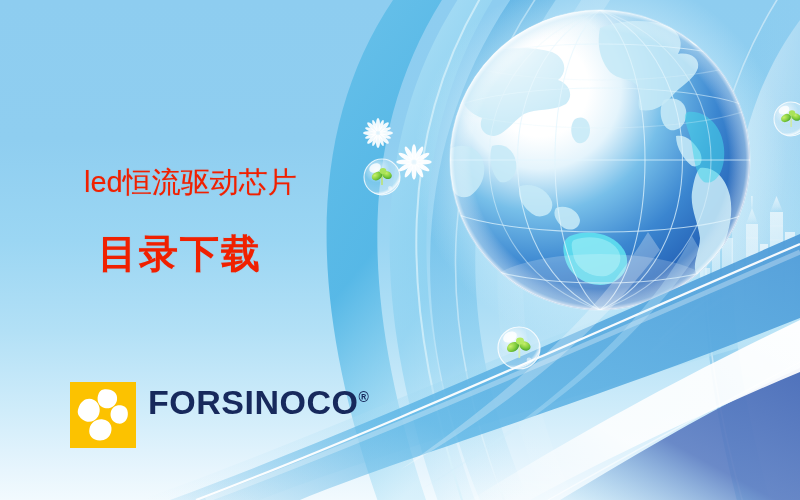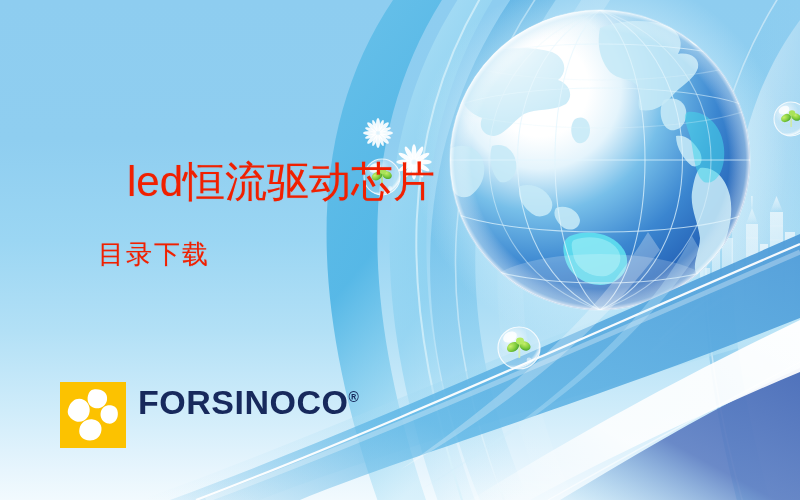--- a/index.html
+++ b/index.html
@@ -33,39 +33,39 @@
   
   #headline {
     position:absolute;
     left:84px; top:160px;
     width:420px;
     color:#f02000;
     z-index:40;
     text-shadow:0 0 1px rgba(240,32,0,.35);
   }
   #headline .ln1 {
-    font-size:42px;
+    font-size:29px;
     line-height:44px;
     letter-spacing:0px;
     white-space:nowrap;
-    margin-left:43px;
   }
   #headline .ln2 {
-    font-size:26px;
+    font-size:39px;
     line-height:44px;
     margin-top:28px;
     padding-left:14px;
     letter-spacing:2px;
     white-space:nowrap;
+    font-weight:bold;
   }
 
   
   #logo {
     position:absolute;
-    left:60px; top:382px;
+    left:70px; top:382px;
     display:flex;
     align-items:flex-start;
     z-index:40;
     justify-content:center;
   }
   #logo-mark {
     width:66px; height:66px;
     background:#fcc200;
     position:relative;
     flex:0 0 auto;

